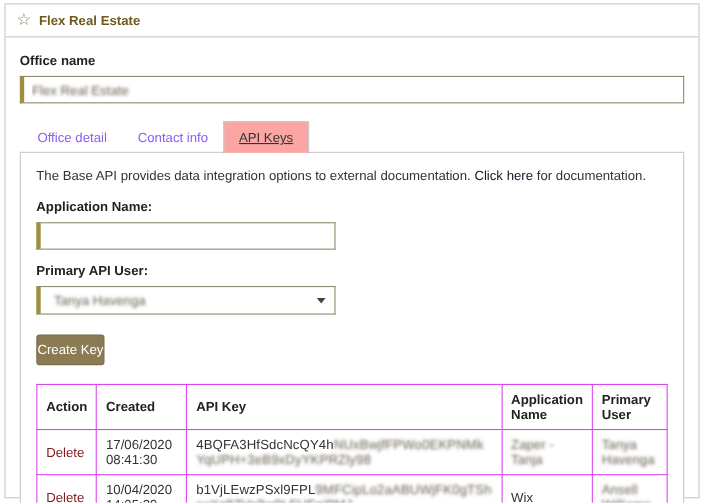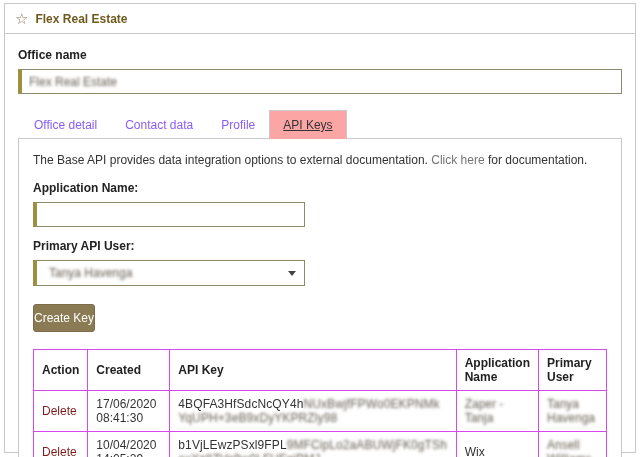--- a/index.html
+++ b/index.html
@@ -70,21 +70,21 @@
   .panel {
     border: 1px solid #c9c9c9;
     margin-top: -1px;
     padding: 12px 14px 14px 14px;
     position: relative;
     z-index: 1;
     background: #fff;
   }
 
   .desc { margin: 2px 0 14px 0; color: #333; }
-  .desc a { color: #737373; text-decoration: none; cursor: pointer; }
+  .desc a { color: #0f172a; text-decoration: none; cursor: pointer; }
 
   .text-input {
     width: 272px;
     height: 25px;
     border: 1px solid #8f8a6f;
     border-left: 4px solid #9c8f3f;
     padding: 2px 7px;
     font-family: "Liberation Sans", sans-serif;
     font-size: 12px;
     outline: none;
@@ -155,22 +155,21 @@
     <span class="app-title">Flex Real Estate</span>
   </div>
 
   <div class="content">
 
     <label class="field-label">Office name</label>
     <input class="office-input redacted" type="text" value="Flex Real Estate" style="">
 
     <div class="tabs">
       <a class="tab">Office detail</a>
-      <a class="tab">Contact data</a>
-      <a class="tab">Profile</a>
+      <a class="tab">Contact info</a>
       <a class="tab active">API Keys</a>
     </div>
 
     <div class="panel">
 
       <p class="desc"><span>The Base API provides data integration options to external documentation. </span><a>Click here</a><span> for documentation.</span></p>
 
       <div class="form-row">
         <label class="field-label">Application Name:</label>
         <input class="text-input" type="text" value="" style="">

